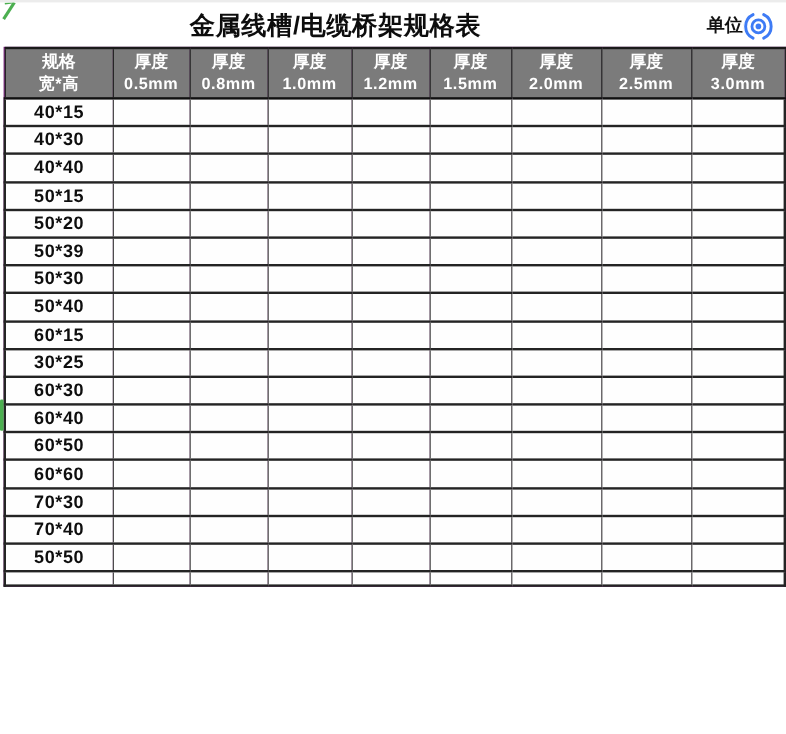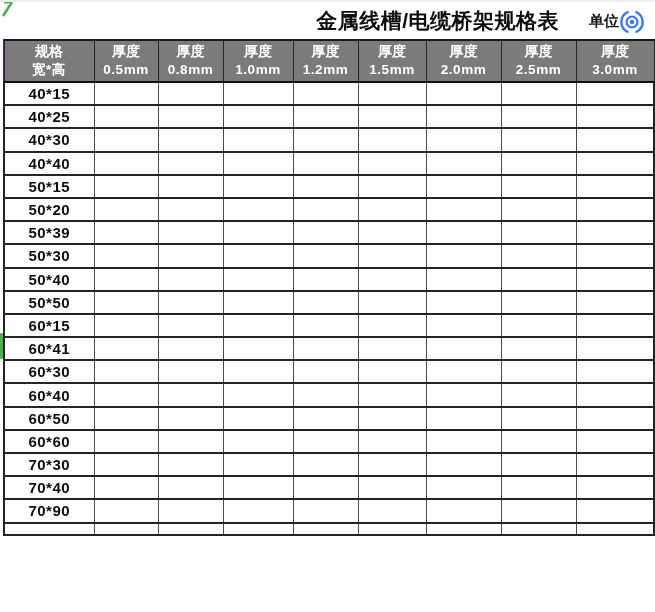--- a/index.html
+++ b/index.html
@@ -7,21 +7,21 @@
     position:relative; width:655px; height:612px; overflow:hidden;
     background:#ffffff;
     font-family:"Liberation Sans","DejaVu Sans",sans-serif;
     border-top:2px solid #ececec;
     box-sizing:border-box;
   }
   
   .title-bar { position:relative; height:37px; width:100%; }
   .page-title {
     position:absolute; left:0; right:96px; top:5px;
-    text-align:right; font-size:21px; font-weight:bold; color:#0d0d0d;
+    text-align:center; font-size:21px; font-weight:bold; color:#0d0d0d;
     letter-spacing:0.5px; white-space:nowrap;
   }
   .unit-label {
     position:absolute; right:16px; top:10px;
     font-size:15px; font-weight:bold; color:#111; white-space:nowrap;
   }
   .scan-icon { position:absolute; right:9px; top:6px; width:28px; height:28px; }
   
   .corner-mark { position:absolute; top:0; left:1px; }
   .active-row-marker {
@@ -150,31 +150,20 @@
           <td></td>
           <td></td>
           <td></td>
           <td></td>
           <td></td>
           <td></td>
           <td></td>
           <td></td>
         </tr>
         <tr>
-          <th>40*25</th>
-          <td></td>
-          <td></td>
-          <td></td>
-          <td></td>
-          <td></td>
-          <td></td>
-          <td></td>
-          <td></td>
-        </tr>
-        <tr>
           <th>40*30</th>
           <td></td>
           <td></td>
           <td></td>
           <td></td>
           <td></td>
           <td></td>
           <td></td>
           <td></td>
         </tr>
@@ -237,121 +226,110 @@
           <th>50*40</th>
           <td></td>
           <td></td>
           <td></td>
           <td></td>
           <td></td>
           <td></td>
           <td></td>
           <td></td>
         </tr>
-        <tr class="active-row">
+        <tr>
+          <th>60*15</th>
+          <td></td>
+          <td></td>
+          <td></td>
+          <td></td>
+          <td></td>
+          <td></td>
+          <td></td>
+          <td></td>
+        </tr>
+        <tr>
+          <th>30*25</th>
+          <td></td>
+          <td></td>
+          <td></td>
+          <td></td>
+          <td></td>
+          <td></td>
+          <td></td>
+          <td></td>
+        </tr>
+        <tr>
+          <th>60*30</th>
+          <td></td>
+          <td></td>
+          <td></td>
+          <td></td>
+          <td></td>
+          <td></td>
+          <td></td>
+          <td></td>
+        </tr>
+        <tr>
+          <th>60*40</th>
+          <td></td>
+          <td></td>
+          <td></td>
+          <td></td>
+          <td></td>
+          <td></td>
+          <td></td>
+          <td></td>
+        </tr>
+        <tr>
+          <th>60*50</th>
+          <td></td>
+          <td></td>
+          <td></td>
+          <td></td>
+          <td></td>
+          <td></td>
+          <td></td>
+          <td></td>
+        </tr>
+        <tr>
+          <th>60*60</th>
+          <td></td>
+          <td></td>
+          <td></td>
+          <td></td>
+          <td></td>
+          <td></td>
+          <td></td>
+          <td></td>
+        </tr>
+        <tr>
+          <th>70*30</th>
+          <td></td>
+          <td></td>
+          <td></td>
+          <td></td>
+          <td></td>
+          <td></td>
+          <td></td>
+          <td></td>
+        </tr>
+        <tr>
+          <th>70*40</th>
+          <td></td>
+          <td></td>
+          <td></td>
+          <td></td>
+          <td></td>
+          <td></td>
+          <td></td>
+          <td></td>
+        </tr>
+        <tr>
           <th>50*50</th>
-          <td></td>
-          <td></td>
-          <td></td>
-          <td></td>
-          <td></td>
-          <td></td>
-          <td></td>
-          <td></td>
-        </tr>
-        <tr>
-          <th>60*15</th>
-          <td></td>
-          <td></td>
-          <td></td>
-          <td></td>
-          <td></td>
-          <td></td>
-          <td></td>
-          <td></td>
-        </tr>
-        <tr>
-          <th>60*41</th>
-          <td></td>
-          <td></td>
-          <td></td>
-          <td></td>
-          <td></td>
-          <td></td>
-          <td></td>
-          <td></td>
-        </tr>
-        <tr>
-          <th>60*30</th>
-          <td></td>
-          <td></td>
-          <td></td>
-          <td></td>
-          <td></td>
-          <td></td>
-          <td></td>
-          <td></td>
-        </tr>
-        <tr>
-          <th>60*40</th>
-          <td></td>
-          <td></td>
-          <td></td>
-          <td></td>
-          <td></td>
-          <td></td>
-          <td></td>
-          <td></td>
-        </tr>
-        <tr>
-          <th>60*50</th>
-          <td></td>
-          <td></td>
-          <td></td>
-          <td></td>
-          <td></td>
-          <td></td>
-          <td></td>
-          <td></td>
-        </tr>
-        <tr>
-          <th>60*60</th>
-          <td></td>
-          <td></td>
-          <td></td>
-          <td></td>
-          <td></td>
-          <td></td>
-          <td></td>
-          <td></td>
-        </tr>
-        <tr>
-          <th>70*30</th>
-          <td></td>
-          <td></td>
-          <td></td>
-          <td></td>
-          <td></td>
-          <td></td>
-          <td></td>
-          <td></td>
-        </tr>
-        <tr>
-          <th>70*40</th>
-          <td></td>
-          <td></td>
-          <td></td>
-          <td></td>
-          <td></td>
-          <td></td>
-          <td></td>
-          <td></td>
-        </tr>
-        <tr>
-          <th>70*90</th>
           <td></td>
           <td></td>
           <td></td>
           <td></td>
           <td></td>
           <td></td>
           <td></td>
           <td></td>
         </tr>
         <tr class="partial">

